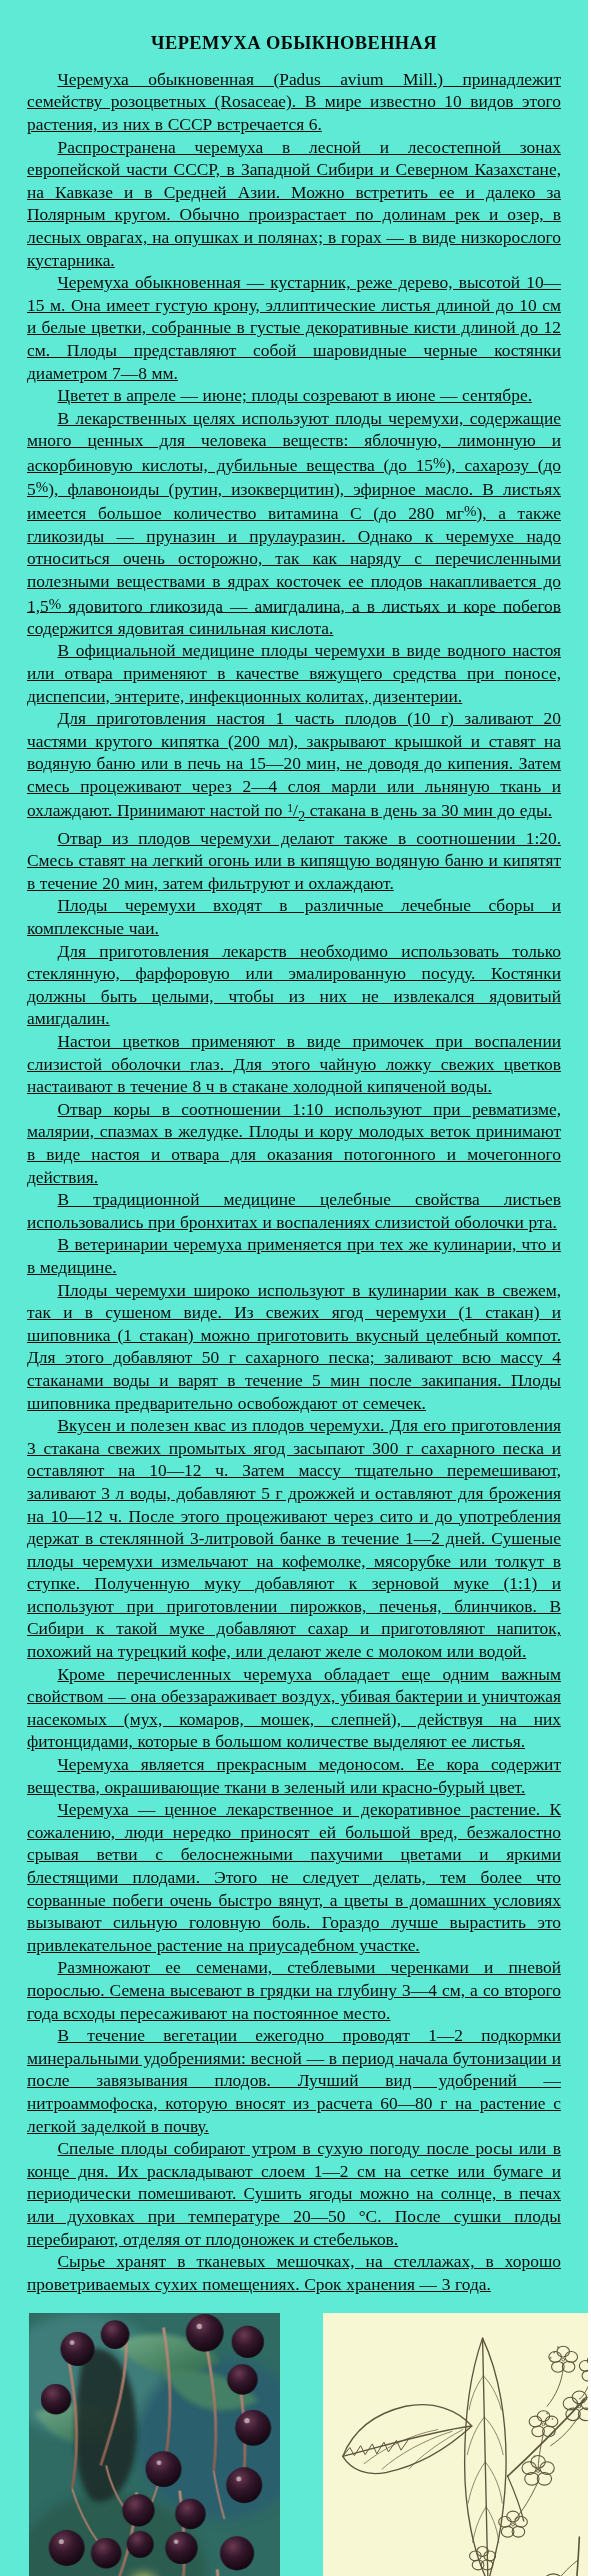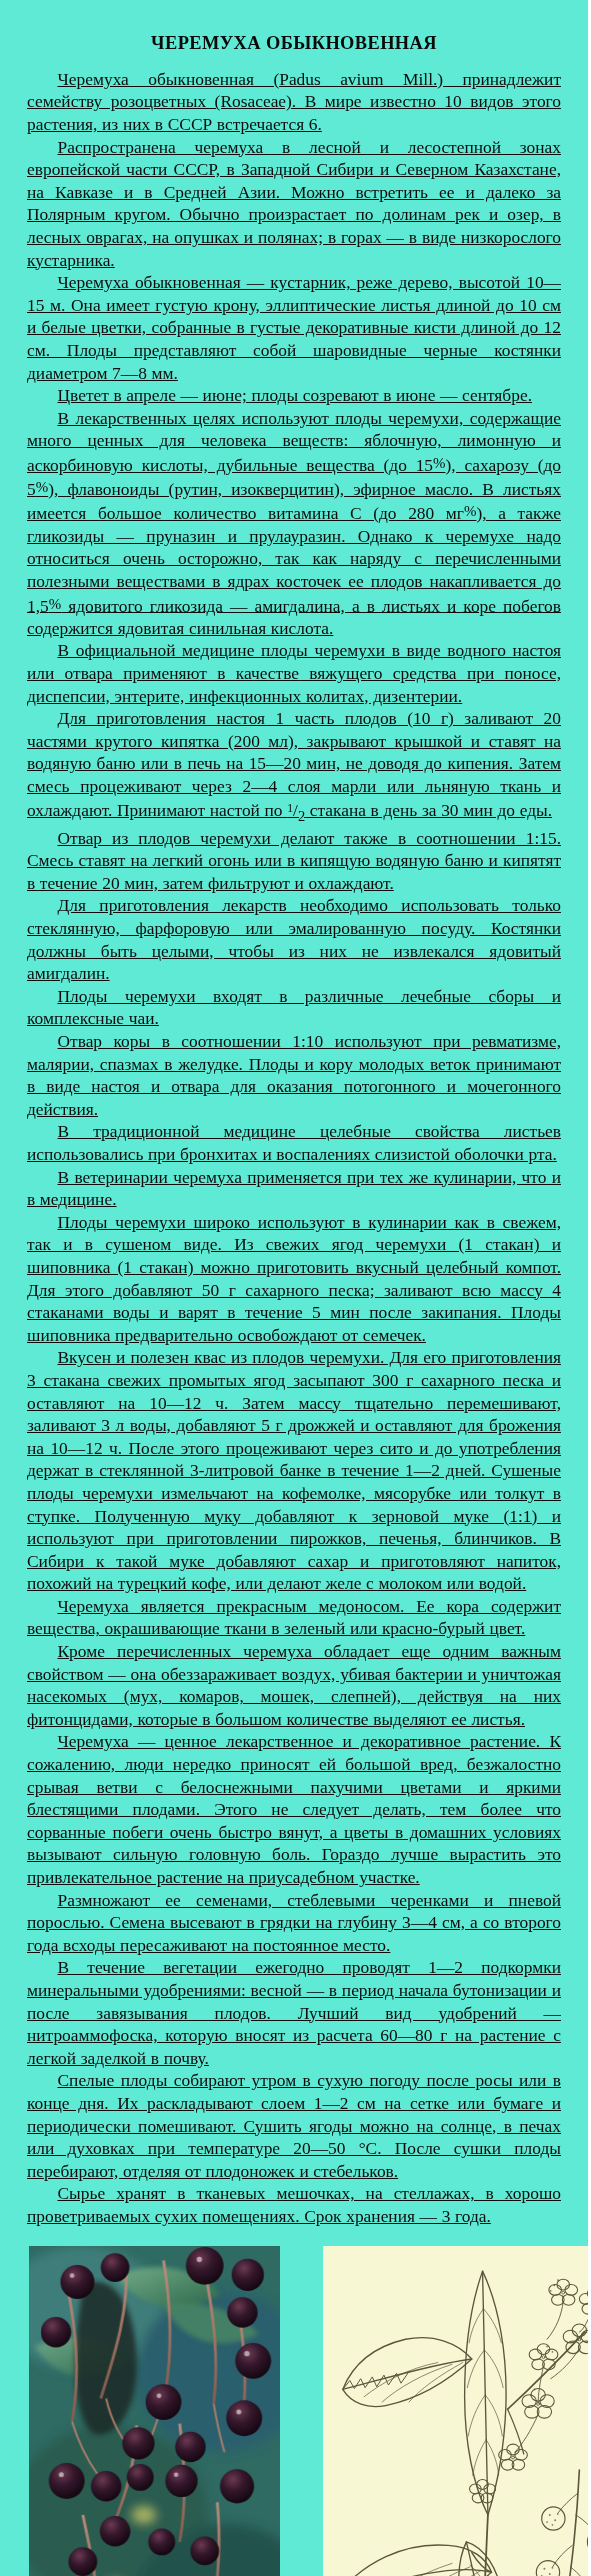--- a/index.html
+++ b/index.html
@@ -86,30 +86,31 @@
 
     <h1 class="title">ЧЕРЕМУХА ОБЫКНОВЕННАЯ</h1>
 
     <p class="para">Черемуха обыкновенная (Padus avium Mill.) принадлежит семейству розоцветных (Rosaceae). В мире известно 10 видов этого растения, из них в СССР встречается 6.</p>
     <p class="para">Распространена черемуха в лесной и лесостепной зонах европейской части СССР, в Западной Сибири и Северном Казахстане, на Кавказе и в Средней Азии. Можно встретить ее и далеко за Полярным кругом. Обычно произрастает по долинам рек и озер, в лесных оврагах, на опушках и полянах; в горах — в виде низкорослого кустарника.</p>
     <p class="para">Черемуха обыкновенная — кустарник, реже дерево, высотой 10—15 м. Она имеет густую крону, эллиптические листья длиной до 10 см и белые цветки, собранные в густые декоративные кисти длиной до 12 см. Плоды представляют собой шаровидные черные костянки диаметром 7—8 мм.</p>
     <p class="para">Цветет в апреле — июне; плоды созревают в июне — сентябре.</p>
     <p class="para">В лекарственных целях используют плоды черемухи, содержащие много ценных для человека веществ: яблочную, лимонную и аскорбиновую кислоты, дубильные вещества (до 15<span class="pct">%</span>), сахарозу (до 5<span class="pct">%</span>), флавоноиды (рутин, изокверцитин), эфирное масло. В листьях имеется большое количество витамина С (до 280 мг<span class="pct">%</span>), а также гликозиды — пруназин и прулауразин. Однако к черемухе надо относиться очень осторожно, так как наряду с перечисленными полезными веществами в ядрах косточек ее плодов накапливается до 1,5<span class="pct">%</span> ядовитого гликозида — амигдалина, а в листьях и коре побегов содержится ядовитая синильная кислота.</p>
     <p class="para">В официальной медицине плоды черемухи в виде водного настоя или отвара применяют в качестве вяжущего средства при поносе, диспепсии, энтерите, инфекционных колитах, дизентерии.</p>
     <p class="para">Для приготовления настоя 1 часть плодов (10 г) заливают 20 частями крутого кипятка (200 мл), закрывают крышкой и ставят на водяную баню или в печь на 15—20 мин, не доводя до кипения. Затем смесь процеживают через 2—4 слоя марли или льняную ткань и охлаждают. Принимают настой по <span class="frac">1</span>/<sub>2</sub> стакана в день за 30 мин до еды.</p>
-    <p class="para">Отвар из плодов черемухи делают также в соотношении 1:15. Смесь ставят на легкий огонь или в кипящую водяную баню и кипятят в течение 20 мин, затем фильтруют и охлаждают.</p>
+    <p class="para">Отвар из плодов черемухи делают также в соотношении 1:20. Смесь ставят на легкий огонь или в кипящую водяную баню и кипятят в течение 20 мин, затем фильтруют и охлаждают.</p>
+    <p class="para">Плоды черемухи входят в различные лечебные сборы и комплексные чаи.</p>
     <p class="para">Для приготовления лекарств необходимо использовать только стеклянную, фарфоровую или эмалированную посуду. Костянки должны быть целыми, чтобы из них не извлекался ядовитый амигдалин.</p>
-    <p class="para">Плоды черемухи входят в различные лечебные сборы и комплексные чаи.</p>
+    <p class="para">Настои цветков применяют в виде примочек при воспалении слизистой оболочки глаз. Для этого чайную ложку свежих цветков настаивают в течение 8 ч в стакане холодной кипяченой воды.</p>
     <p class="para">Отвар коры в соотношении 1:10 используют при ревматизме, малярии, спазмах в желудке. Плоды и кору молодых веток принимают в виде настоя и отвара для оказания потогонного и мочегонного действия.</p>
     <p class="para">В традиционной медицине целебные свойства листьев использовались при бронхитах и воспалениях слизистой оболочки рта.</p>
     <p class="para">В ветеринарии черемуха применяется при тех же кулинарии, что и в медицине.</p>
     <p class="para">Плоды черемухи широко используют в кулинарии как в свежем, так и в сушеном виде. Из свежих ягод черемухи (1 стакан) и шиповника (1 стакан) можно приготовить вкусный целебный компот. Для этого добавляют 50 г сахарного песка; заливают всю массу 4 стаканами воды и варят в течение 5 мин после закипания. Плоды шиповника предварительно освобождают от семечек.</p>
     <p class="para">Вкусен и полезен квас из плодов черемухи. Для его приготовления 3 стакана свежих промытых ягод засыпают 300 г сахарного песка и оставляют на 10—12 ч. Затем массу тщательно перемешивают, заливают 3 л воды, добавляют 5 г дрожжей и оставляют для брожения на 10—12 ч. После этого процеживают через сито и до употребления держат в стеклянной 3-литровой банке в течение 1—2 дней. Сушеные плоды черемухи измельчают на кофемолке, мясорубке или толкут в ступке. Полученную муку добавляют к зерновой муке (1:1) и используют при приготовлении пирожков, печенья, блинчиков. В Сибири к такой муке добавляют сахар и приготовляют напиток, похожий на турецкий кофе, или делают желе с молоком или водой.</p>
+    <p class="para">Кроме перечисленных черемуха обладает еще одним важным свойством — она обеззараживает воздух, убивая бактерии и уничтожая насекомых (мух, комаров, мошек, слепней), действуя на них фитонцидами, которые в большом количестве выделяют ее листья.</p>
     <p class="para">Черемуха является прекрасным медоносом. Ее кора содержит вещества, окрашивающие ткани в зеленый или красно-бурый цвет.</p>
-    <p class="para">Кроме перечисленных черемуха обладает еще одним важным свойством — она обеззараживает воздух, убивая бактерии и уничтожая насекомых (мух, комаров, мошек, слепней), действуя на них фитонцидами, которые в большом количестве выделяют ее листья.</p>
     <p class="para">Черемуха — ценное лекарственное и декоративное растение. К сожалению, люди нередко приносят ей большой вред, безжалостно срывая ветви с белоснежными пахучими цветами и яркими блестящими плодами. Этого не следует делать, тем более что сорванные побеги очень быстро вянут, а цветы в домашних условиях вызывают сильную головную боль. Гораздо лучше вырастить это привлекательное растение на приусадебном участке.</p>
     <p class="para">Размножают ее семенами, стеблевыми черенками и пневой порослью. Семена высевают в грядки на глубину 3—4 см, а со второго года всходы пересаживают на постоянное место.</p>
     <p class="para">В течение вегетации ежегодно проводят 1—2 подкормки минеральными удобрениями: весной — в период начала бутонизации и после завязывания плодов. Лучший вид удобрений — нитроаммофоска, которую вносят из расчета 60—80 г на растение с легкой заделкой в почву.</p>
     <p class="para">Спелые плоды собирают утром в сухую погоду после росы или в конце дня. Их раскладывают слоем 1—2 см на сетке или бумаге и периодически помешивают. Сушить ягоды можно на солнце, в печах или духовках при температуре 20—50 °С. После сушки плоды перебирают, отделяя от плодоножек и стебельков.</p>
     <p class="para">Сырье хранят в тканевых мешочках, на стеллажах, в хорошо проветриваемых сухих помещениях. Срок хранения — 3 года.</p>
 
     <div class="figures">
 
       <div class="fig fig-photo">
         <svg class="photo-svg" width="251" height="459" viewBox="0 0 280 512" xmlns="http://www.w3.org/2000/svg" aria-hidden="true">

